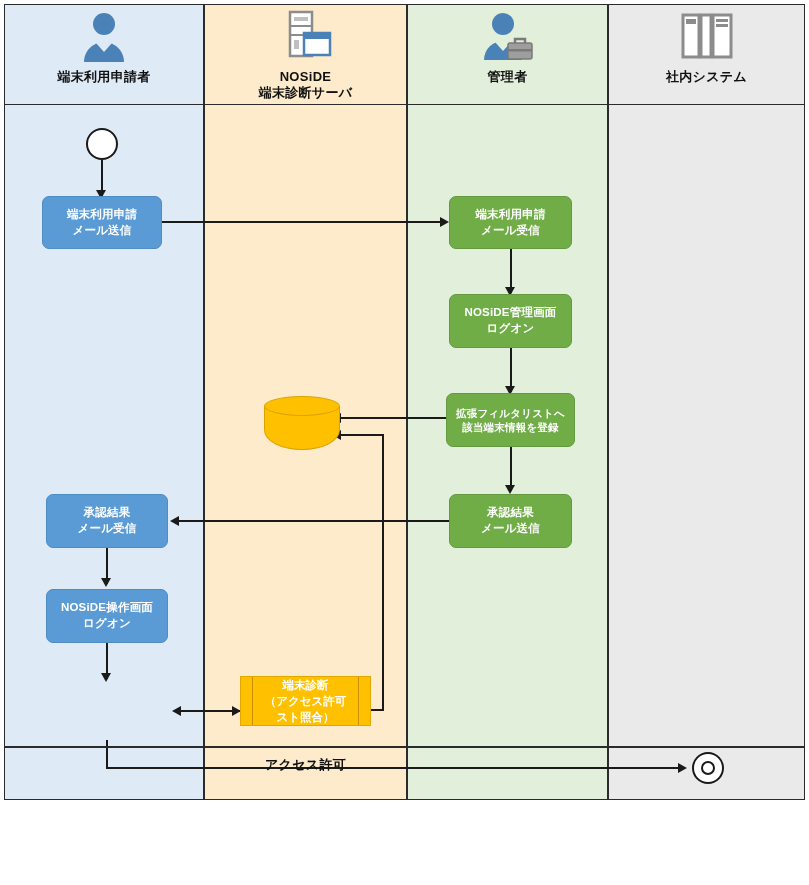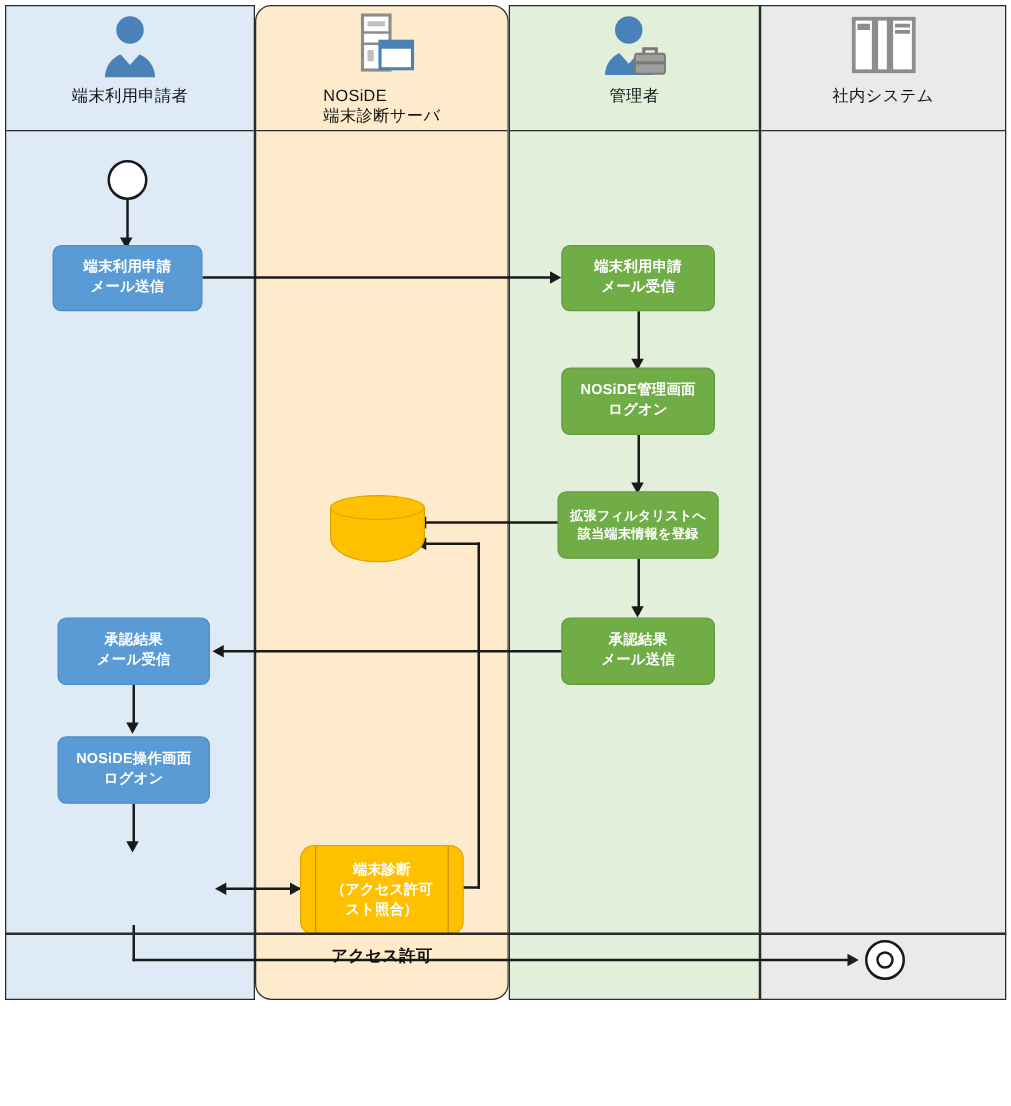--- a/index.html
+++ b/index.html
@@ -4,21 +4,21 @@
 <style>
   html,body{margin:0;padding:0;background:#ffffff;}
   body{font-family:"Liberation Sans","DejaVu Sans",sans-serif;}
   #stage{position:relative;width:809px;height:885px;background:#ffffff;overflow:hidden;}
 
   
   .lane{position:absolute;top:4px;height:796px;box-sizing:border-box;border:1px solid #2b2b2b;}
   .lane-head{position:absolute;left:0;right:0;top:0;height:100px;
              box-sizing:border-box;border-bottom:1px solid #2b2b2b;
              display:flex;flex-direction:column;align-items:center;justify-content:flex-start;}
-  .lane-title{font-size:13px;font-weight:normal;color:#111;line-height:1.25;
+  .lane-title{font-size:13px;font-weight:bold;color:#111;text-align:center;line-height:1.25;
               letter-spacing:.3px;margin-top:2px;}
   .lane-icon{height:62px;display:flex;align-items:center;justify-content:center;}
 
   
   .node{position:absolute;box-sizing:border-box;border-radius:7px;
         display:flex;align-items:center;justify-content:center;text-align:center;
         color:#ffffff;font-size:11.5px;font-weight:bold;line-height:1.35;
         letter-spacing:.2px;padding:12px 4px;}
   .node.blue{background:#5B9BD5;border:1px solid #4e8cc4;}
   .node.green{background:#70AD47;border:1px solid #63993f;}
@@ -67,21 +67,21 @@
         <svg width="48" height="52" viewBox="0 0 48 52">
           <circle cx="24" cy="14" r="11" fill="#4A82B8"></circle>
           <path d="M4 52c0-11 9-20 20-20s20 9 20 20z" fill="#4A82B8"></path>
           <path d="M16 33l8 9 8-9-8-2z" fill="#DEEAF6"></path>
         </svg>
       </div>
       <div class="lane-title">端末利用申請者</div>
     </div>
   </div>
 
-  <div class="lane" style="left:204px;width:203px;background:#FDEBCC;border-radius:13px;">
+  <div class="lane" style="left:204px;width:203px;background:#FDEBCC;">
     <div class="lane-head">
       <div class="lane-icon">
         <svg width="52" height="54" viewBox="0 0 52 54">
           <rect x="10" y="3" width="22" height="44" fill="#fff" stroke="#8C8C8C" stroke-width="2.5"></rect>
           <rect x="14" y="8" width="14" height="4" fill="#BFBFBF"></rect>
           <line x1="10" y1="17" x2="32" y2="17" stroke="#8C8C8C" stroke-width="2"></line>
           <line x1="10" y1="26" x2="32" y2="26" stroke="#8C8C8C" stroke-width="2"></line>
           <rect x="14" y="31" width="5" height="9" fill="#BFBFBF"></rect>
           <rect x="24" y="24" width="26" height="22" fill="#fff" stroke="#4A82B8" stroke-width="2.5"></rect>
           <rect x="24" y="24" width="26" height="6" fill="#4A82B8"></rect>
@@ -217,21 +217,21 @@
       <span>承認結果</span><br>
       <span>メール送信</span>
     </div>
   </div>
 
   <div class="db" style="left:264px;top:396px;width:76px;height:54px;">
     <div class="body"></div>
     <div class="top"></div>
   </div>
 
-  <div class="subproc" style="left:240px;top:676px;width:131px;height:72px;border-radius:11px;">
+  <div class="subproc" style="left:240px;top:676px;width:131px;height:50px;">
     <div class="bar" style="left:11px;"></div>
     <div class="bar" style="right:11px;"></div>
     <div style="position:relative;z-index:2;">
       <span>端末診断</span><br>
       <span>（アクセス許可</span><br>
       <span>スト照合）</span>
     </div>
   </div>
 
   <div class="end-node" style="left:692px;top:752px;width:32px;height:32px;">

